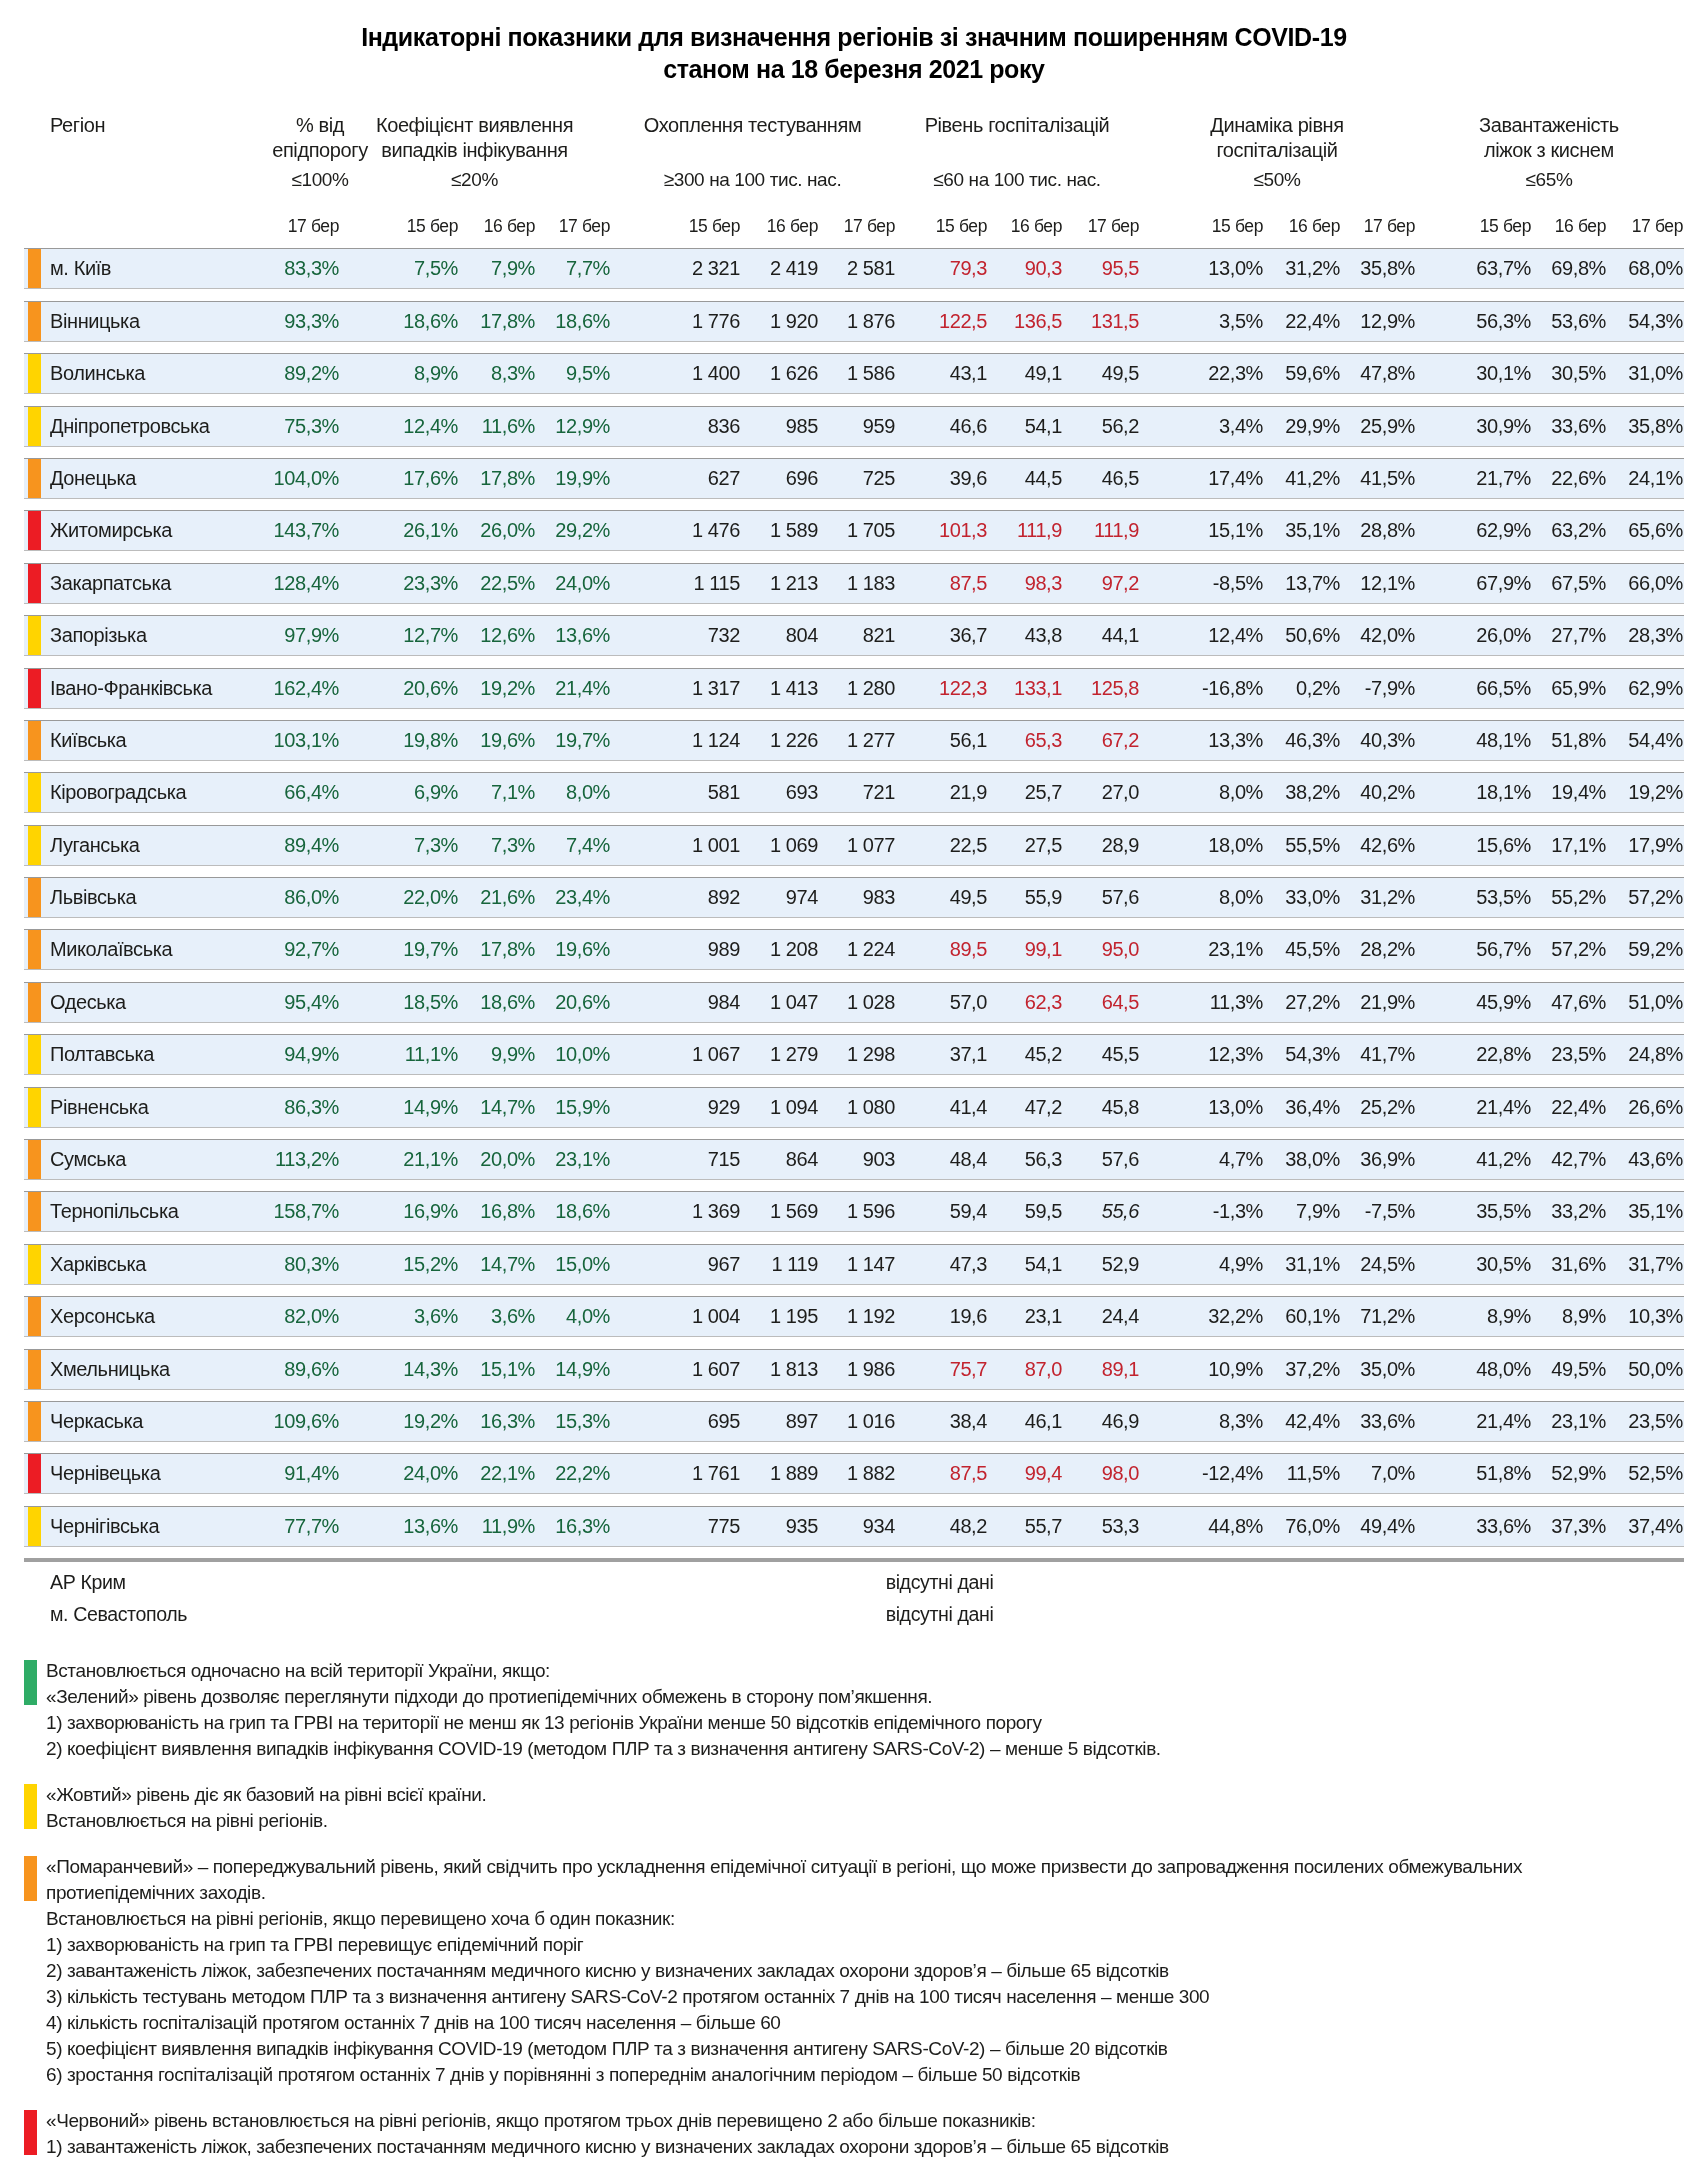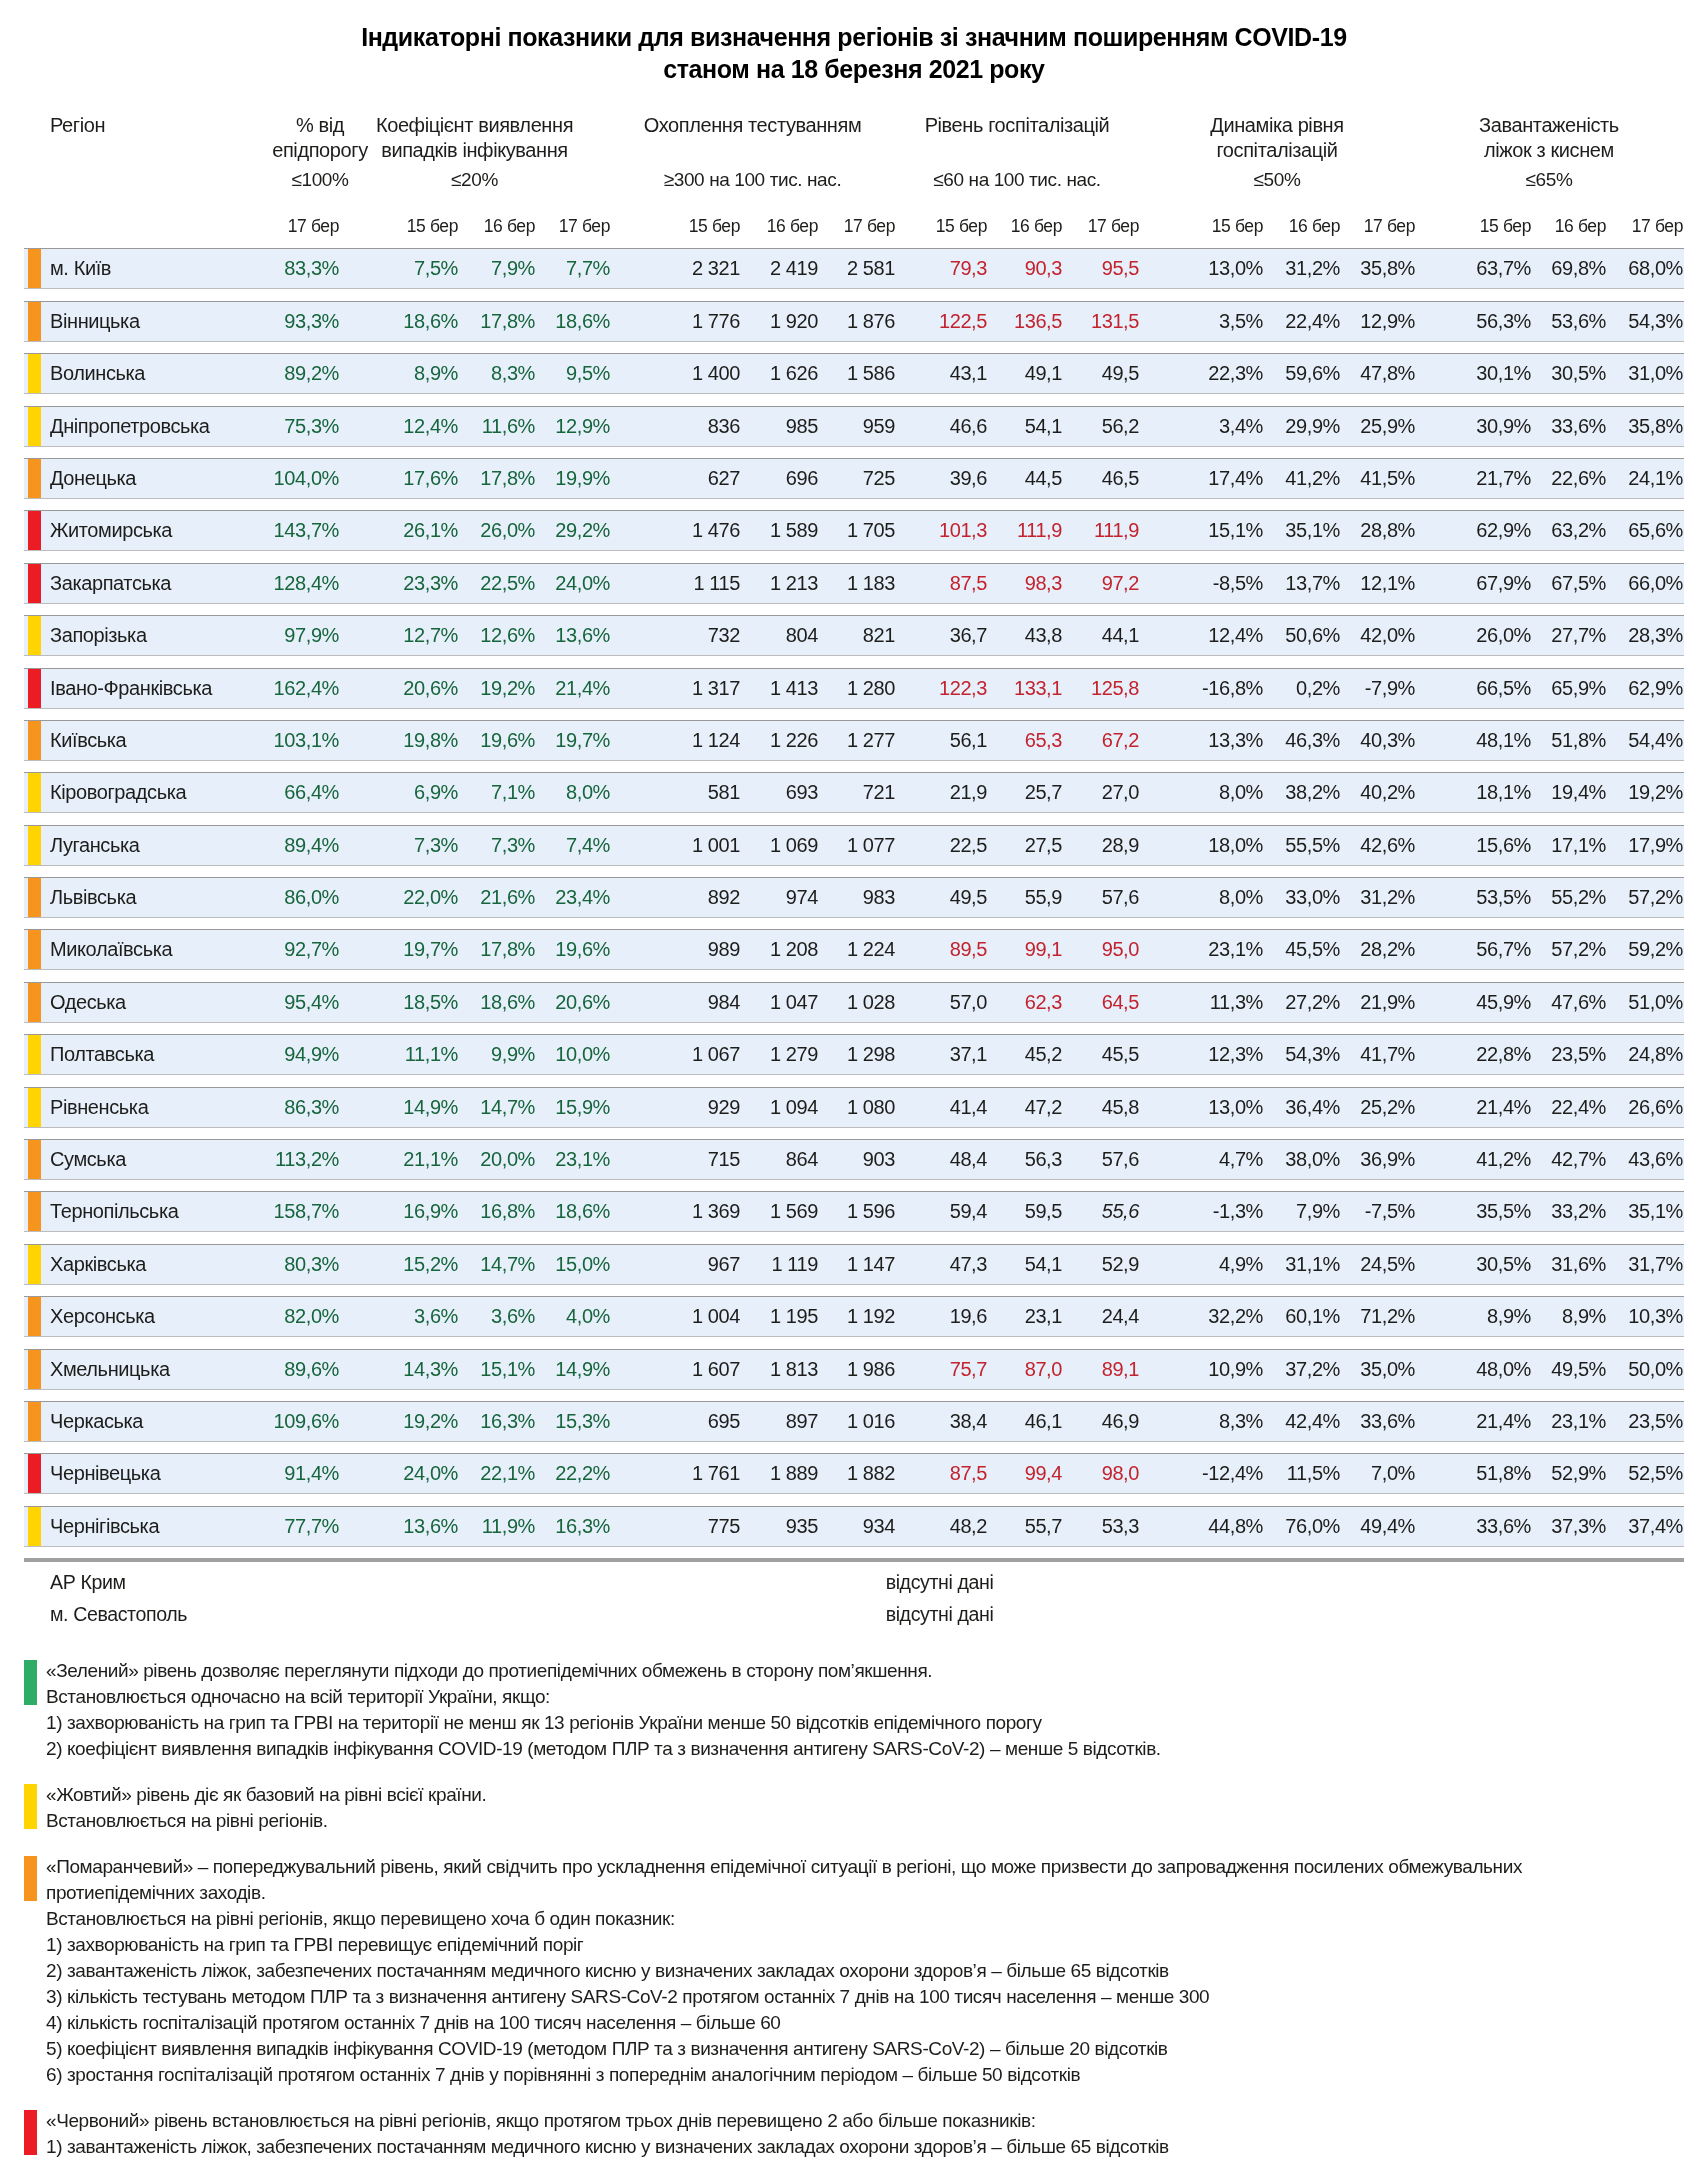--- a/index.html
+++ b/index.html
@@ -606,22 +606,22 @@
       </div>
       <div class="nd-row grid">
         <div class="nd-region" style="grid-column: 2;">м. Севастополь</div>
         <div class="nd-text">відсутні дані</div>
       </div>
     </div>
 
   <div class="legend" id="legend">
       <div class="legend-block">
         <div class="legend-marker" style="background: rgb(47, 172, 102);"></div>
+        <div class="legend-line">Встановлюється одночасно на всій території України, якщо:</div>
         <div class="legend-line">«Зелений» рівень дозволяє переглянути підходи до протиепідемічних обмежень в сторону пом’якшення.</div>
-        <div class="legend-line">Встановлюється одночасно на всій території України, якщо:</div>
         <div class="legend-line">1) захворюваність на грип та ГРВІ на території не менш як 13 регіонів України менше 50 відсотків епідемічного порогу</div>
         <div class="legend-line">2) коефіцієнт виявлення випадків інфікування COVID-19 (методом ПЛР та з визначення антигену SARS-CoV-2) – менше 5 відсотків.</div>
       </div>
       <div class="legend-block">
         <div class="legend-marker" style="background: rgb(255, 212, 0);"></div>
         <div class="legend-line">«Жовтий» рівень діє як базовий на рівні всієї країни.</div>
         <div class="legend-line">Встановлюється на рівні регіонів.</div>
       </div>
       <div class="legend-block">
         <div class="legend-marker" style="background: rgb(247, 148, 30);"></div>

